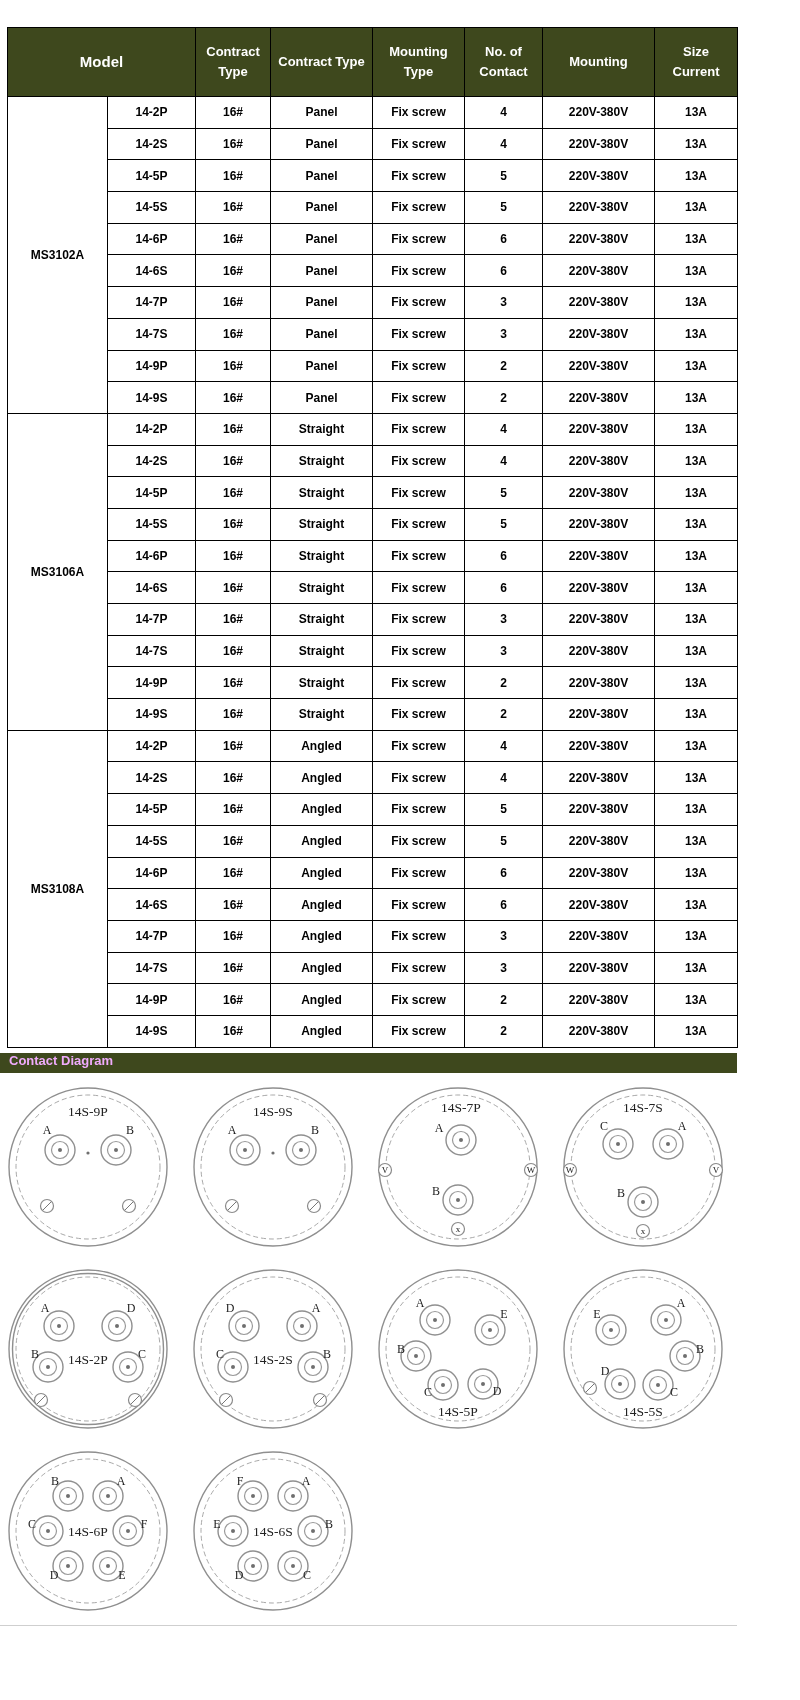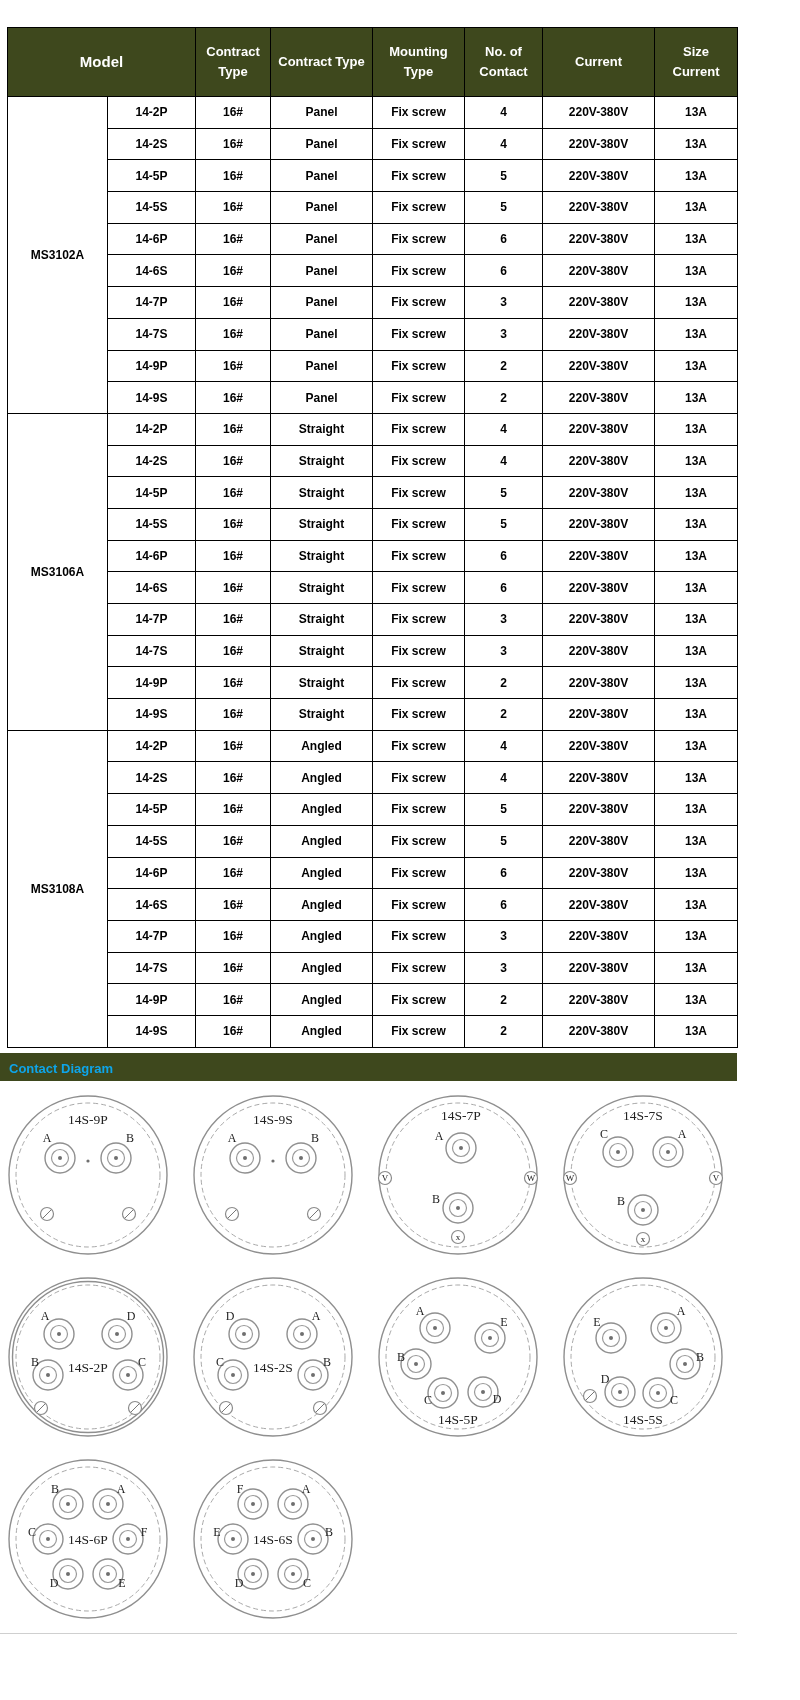--- a/index.html
+++ b/index.html
@@ -23,22 +23,22 @@
   table.spec tbody td {
     height:30.7px; font-size:12px; font-weight:bold; text-align:center;
     padding:0; background:#fff;
   }
   td.model-cell { font-size:15px; font-weight:bold; text-align:center; }
   td.cell-sub { text-align:left; padding-left:9px; }
 
   
   .section-bar {
     margin-top:5px; width:737px; box-sizing:border-box;
-    background:#3e481d; color:#0ea5e9; font-weight:bold; font-size:13px;
-    padding:8px 9px 5px 9px;
+    background:#3e481d; color:#f0abfc; font-weight:bold; font-size:13px;
+    padding:0 9px 5px 9px;
   }
 
   
   .diagrams {
     display:grid; grid-template-columns:repeat(4,185px);
     row-gap:10px; padding:8px 0 0 2px;
   }
   .diagram-cell { width:172px; height:172px; display:flex; align-items:center; justify-content:center; }
   .diagram-cell svg text { font-family:"Liberation Serif", serif; fill:#222; text-anchor:middle; }
   .rim       { fill:none; stroke:#8f8f8f; stroke-width:1.4; }
@@ -71,21 +71,21 @@
         <col style="width:112px">
           <col style="width:83px">
       </colgroup>
       <thead>
         <tr>
           <th class="model-h" colspan="2">Model</th>
           <th>Contract Type</th>
           <th>Contract Type</th>
           <th>Mounting Type</th>
           <th>No. of Contact</th>
-          <th>Current</th>
+          <th>Mounting</th>
           <th>Size Current</th>
         </tr>
       </thead>
       <tbody>
           <tr>
             <td rowspan="10" class="model-cell">MS3102A</td>
             <td class="cell-sub">14-2P</td>
             <td class="cell-size">16#</td>
             <td class="cell-mounting">Panel</td>
             <td class="cell-locking">Fix screw</td>

